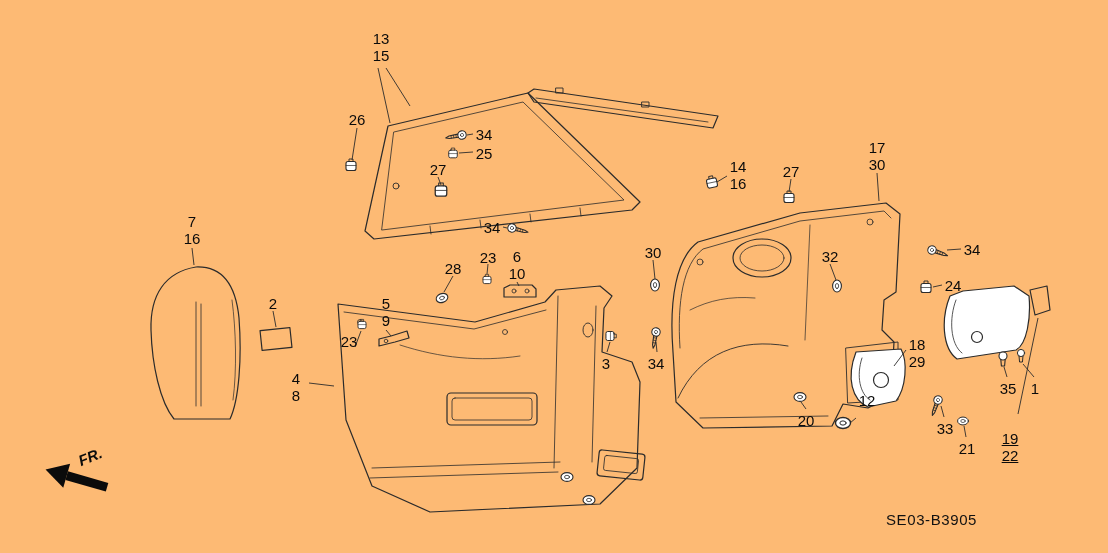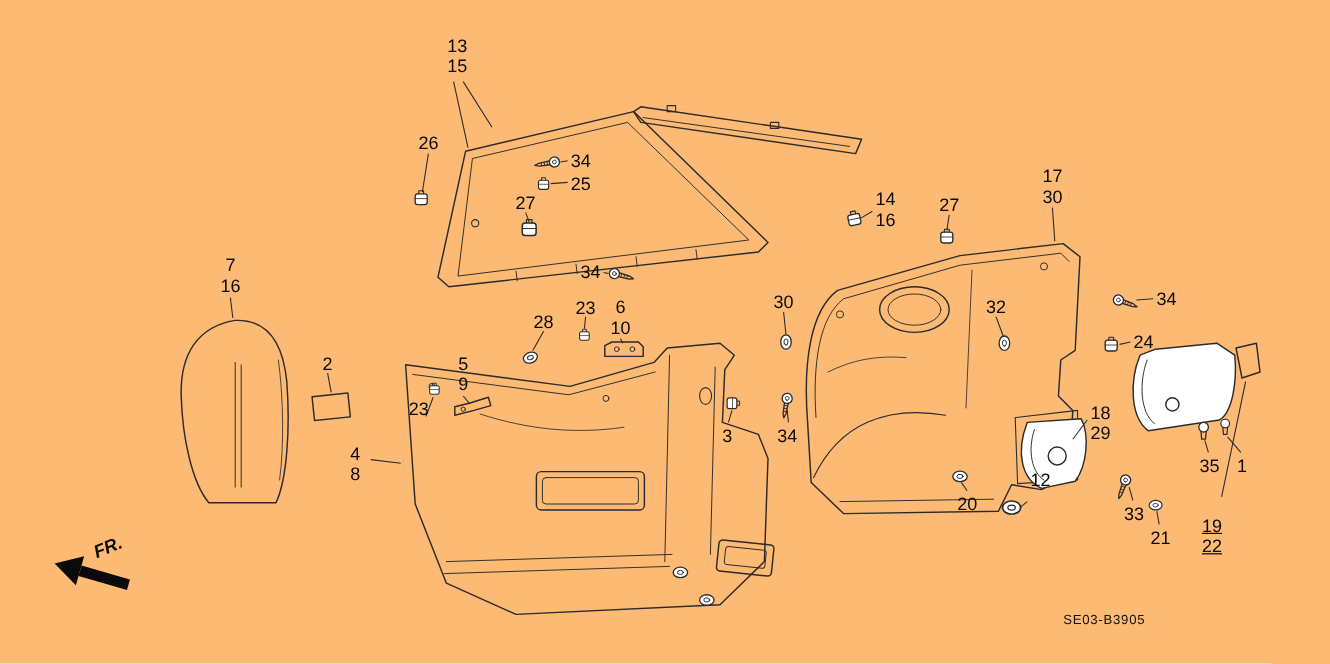--- a/index.html
+++ b/index.html
@@ -8,21 +8,21 @@
     font-family:"Liberation Sans",sans-serif;overflow:hidden;margin:0 auto;
   }
   .diagram-svg{position:absolute;left:0;top:0;}
   .label-layer{position:absolute;left:0;top:0;width:100%;height:100%;pointer-events:none;}
   .part-label{
     position:absolute;transform:translateX(-50%);
     font-size:15px;line-height:1.15;color:#0b0b0b;text-align:center;
     font-weight:400;white-space:nowrap;
   }
   .part-code{
-    position:absolute;left:886px;top:511px;font-size:11px;color:#111;
+    position:absolute;left:886px;top:511px;font-size:15px;color:#111;
     letter-spacing:0.6px;font-weight:400;
   }
   .fr-label{
     position:absolute;left:78px;top:448px;font-size:15px;font-weight:700;
     font-style:italic;color:#0b0b0b;transform:rotate(-22deg);
   }
 </style>
 </head>
 <body>
 

